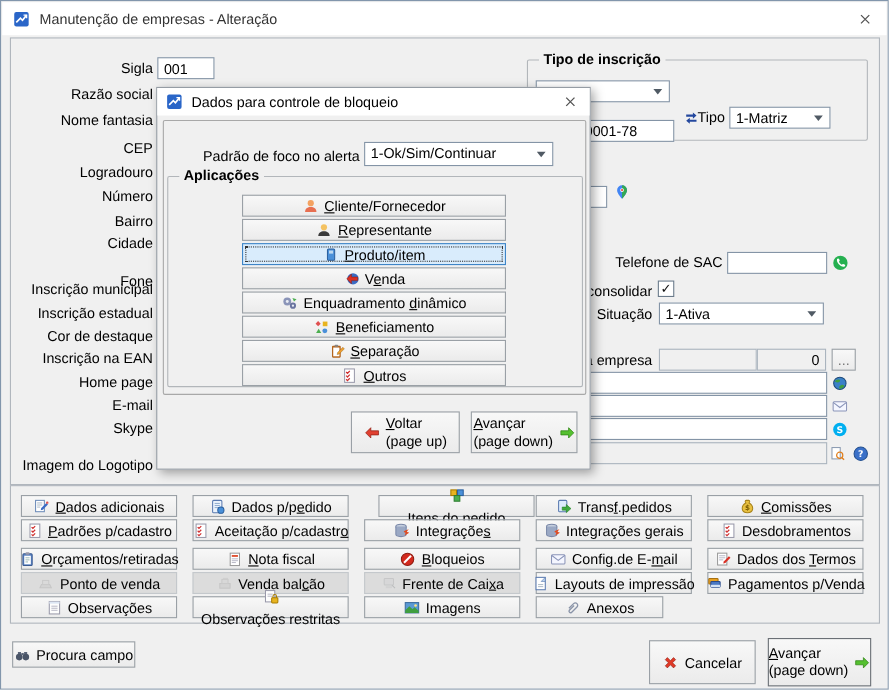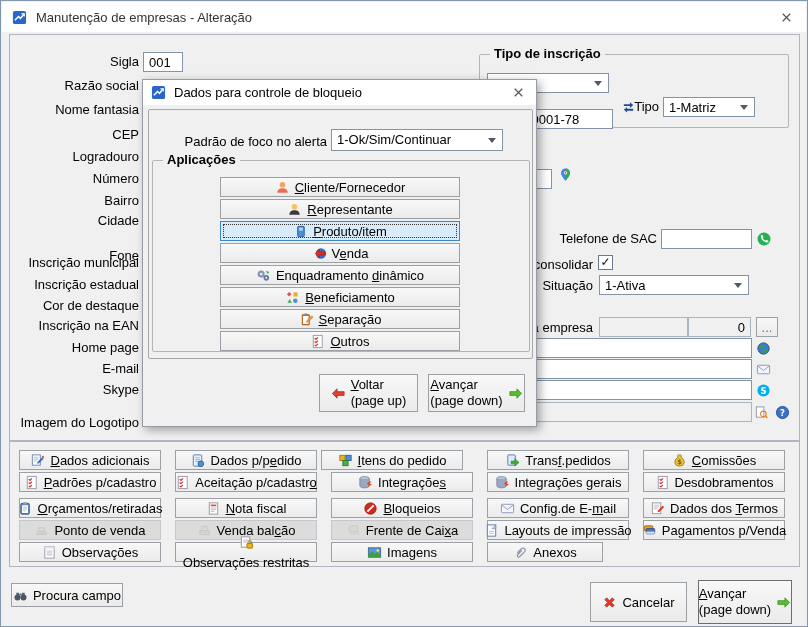--- a/index.html
+++ b/index.html
@@ -76,21 +76,21 @@
       <div class="lblr" style="left: 10px; width: 128px; top: 254px;">Inscrição municipal</div>
       <div class="lblr" style="left: 10px; width: 128px; top: 276px;">Inscrição estadual</div>
       <div class="lblr" style="left: 10px; width: 128px; top: 297px;">Cor de destaque</div>
       <div class="lblr" style="left: 10px; width: 128px; top: 317px;">Inscrição na EAN</div>
       <div class="lblr" style="left: 10px; width: 128px; top: 339px;">Home page</div>
       <div class="lblr" style="left: 10px; width: 128px; top: 360px;">E-mail</div>
       <div class="lblr" style="left: 10px; width: 128px; top: 381px;">Skype</div>
       <div class="lblr" style="left: 10px; width: 128px; top: 414px;">Imagem do Logotipo</div>
     </div>
 
-  <input class="field" style="left: 142px; top: 51px; width: 40px; height: 20px;" value="001">
+  <input class="field" style="left: 142px; top: 51px; width: 52px; height: 20px;" value="001">
   <div class="field" style="left:142px;top:337px;width:609px;height:20px"></div>
   <div class="field" style="left:142px;top:358px;width:609px;height:20px"></div>
   <div class="field" style="left:142px;top:379px;width:609px;height:20px"></div>
   <div class="field ro" style="left:142px;top:401px;width:609px;height:20px"></div>
   <div class="field" style="left:486px;top:168px;width:65px;height:20px"></div>
 
   <div class="gb" style="left:478px;top:53px;width:310px;height:74px">
     <span class="gbt">Tipo de inscrição</span>
   </div>
   <div class="combo" style="left:486px;top:72px;width:122px;height:20px">
@@ -186,21 +186,21 @@
       <div class="btn" style="left: 174px; top: 449px; width: 142px; height: 20px;">
         <span class="ic">
           <svg viewBox="0 0 16 16">
             <rect x="3.5" y="2" width="9" height="12" rx="1" fill="#eaf2fc" stroke="#5a7ab0"></rect>
             <path d="M5.5 5 h5 M5.5 7 h5 M5.5 9 h5" stroke="#8aa8cc" stroke-width=".9"></path>
             <circle cx="11.5" cy="11.5" r="3" fill="#4a90d9" stroke="#2a5f9e"></circle>
           </svg>
         </span>
         <span>Dados p/p<u>e</u>dido</span>
       </div>
-      <div class="btn" style="left: 320px; top: 449px; width: 142px; height: 20px;">
+      <div class="btn" style="left: 343px; top: 449px; width: 142px; height: 20px; flex-direction: column;">
         <span class="ic">
           <svg viewBox="0 0 16 16">
             <rect x="2" y="2.5" width="5.5" height="5.5" fill="#e8b420" stroke="#a87c00"></rect>
             <rect x="8.5" y="2.5" width="5.5" height="5.5" fill="#4a90d9" stroke="#2a5f9e"></rect>
             <rect x="5.2" y="8" width="5.5" height="5.5" fill="#4caf50" stroke="#2e7d32"></rect>
           </svg>
         </span>
         <span><u>I</u>tens do pedido</span>
       </div>
       <div class="btn" style="left: 486px; top: 449px; width: 142px; height: 20px;">

